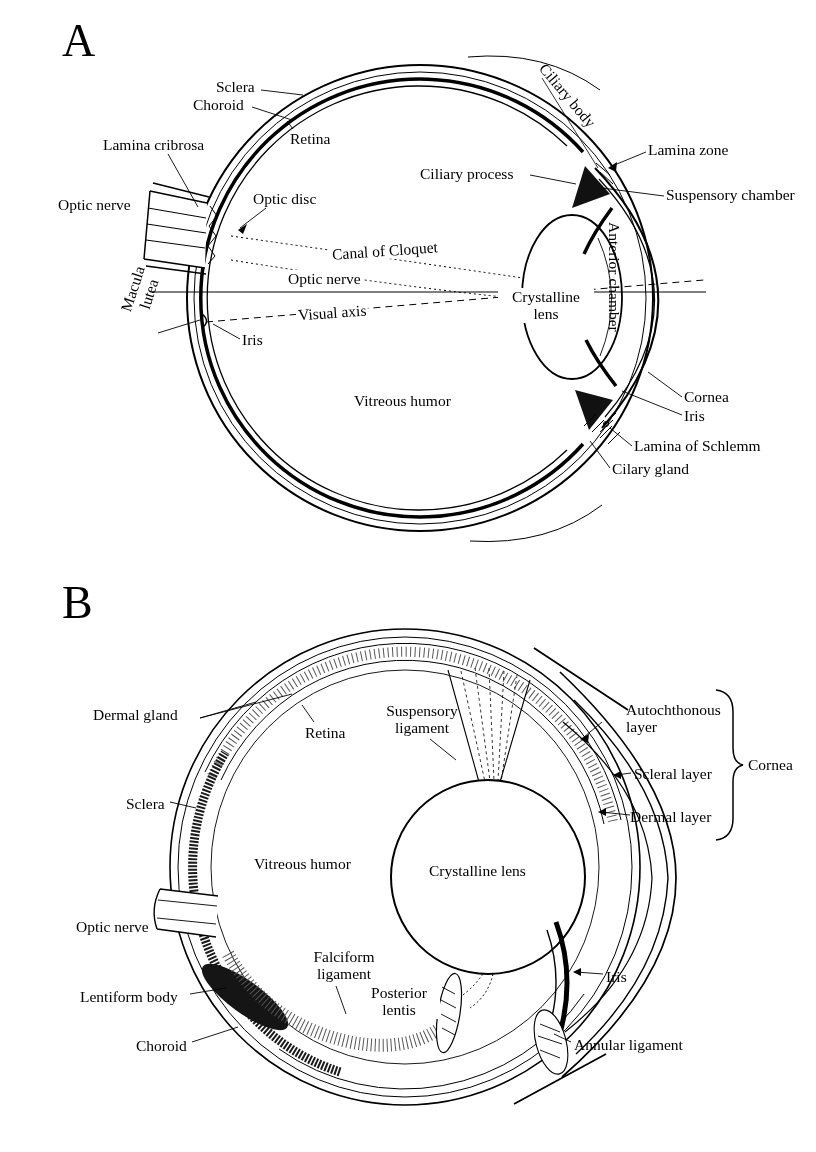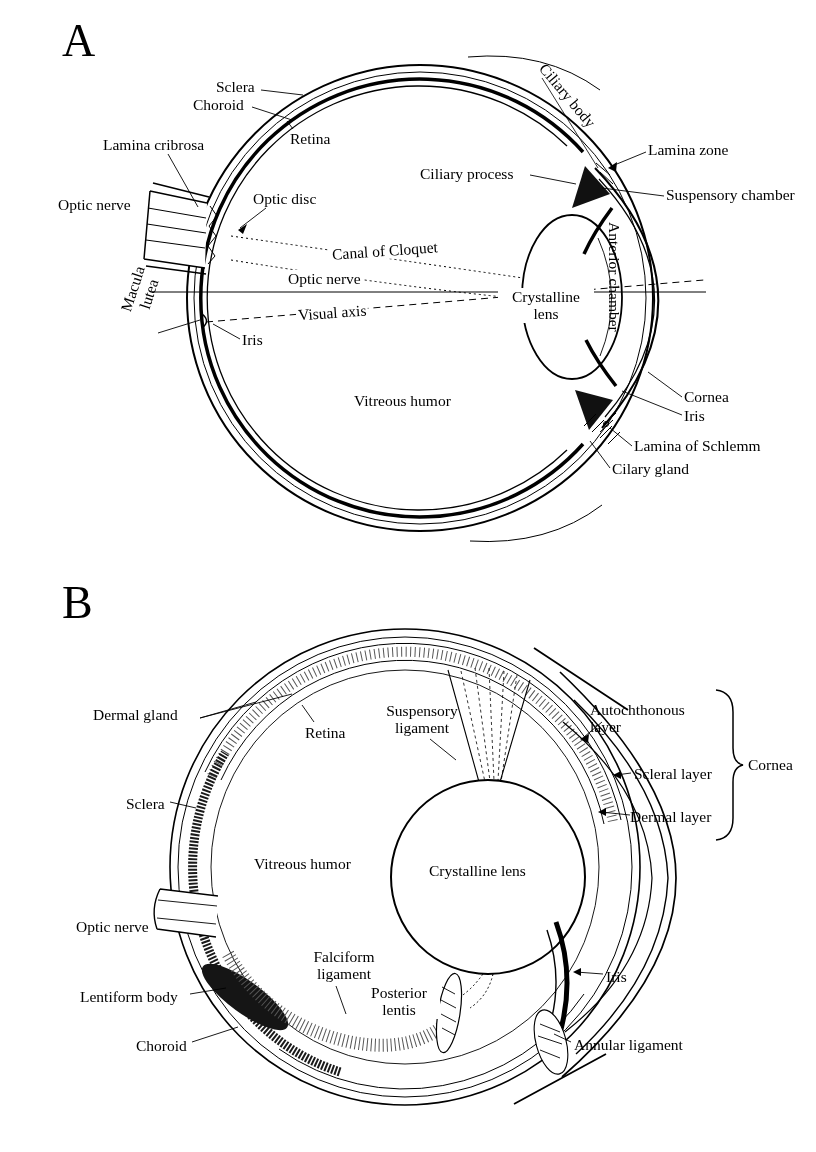--- a/index.html
+++ b/index.html
@@ -160,21 +160,21 @@
   <div class="lbl wrapc bg" style="left:498px;top:288px;width:92px">Crystalline lens</div>
   <div class="lbl" style="left:684px;top:388px">Cornea</div>
   <div class="lbl" style="left:684px;top:407px">Iris</div>
   <div class="lbl" style="left:634px;top:437px">Lamina of Schlemm</div>
   <div class="lbl" style="left:612px;top:460px">Cilary gland</div>
 
   <div class="panel-letter" style="left:62px;top:580px">B</div>
   <div class="lbl" style="left:93px;top:706px">Dermal gland</div>
   <div class="lbl" style="left:305px;top:724px">Retina</div>
   <div class="lbl wrapc" style="left:374px;top:702px;width:96px">Suspensory ligament</div>
-  <div class="lbl wrapl" style="left:590px;top:701px;width:118px">Autochthonous layer</div>
+  <div class="lbl wrapl" style="left:626px;top:701px;width:118px">Autochthonous layer</div>
   <div class="lbl" style="left:634px;top:765px">Scleral layer</div>
   <div class="lbl" style="left:630px;top:808px">Dermal layer</div>
   <div class="lbl" style="left:748px;top:756px">Cornea</div>
   <div class="lbl" style="left:126px;top:795px">Sclera</div>
   <div class="lbl bg" style="left:252px;top:855px">Vitreous humor</div>
   <div class="lbl bg" style="left:427px;top:862px">Crystalline lens</div>
   <div class="lbl" style="left:76px;top:918px">Optic nerve</div>
   <div class="lbl wrapc bg" style="left:298px;top:948px;width:88px">Falciform ligament</div>
   <div class="lbl" style="left:80px;top:988px">Lentiform body</div>
   <div class="lbl wrapc bg" style="left:358px;top:984px;width:78px">Posterior lentis</div>

